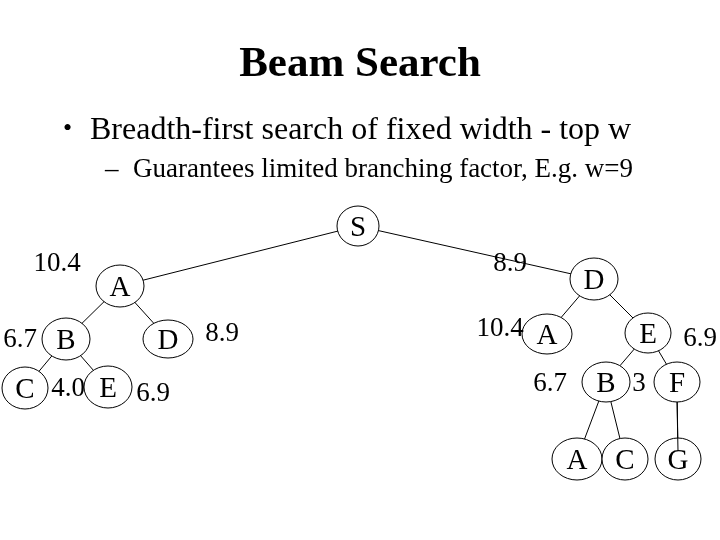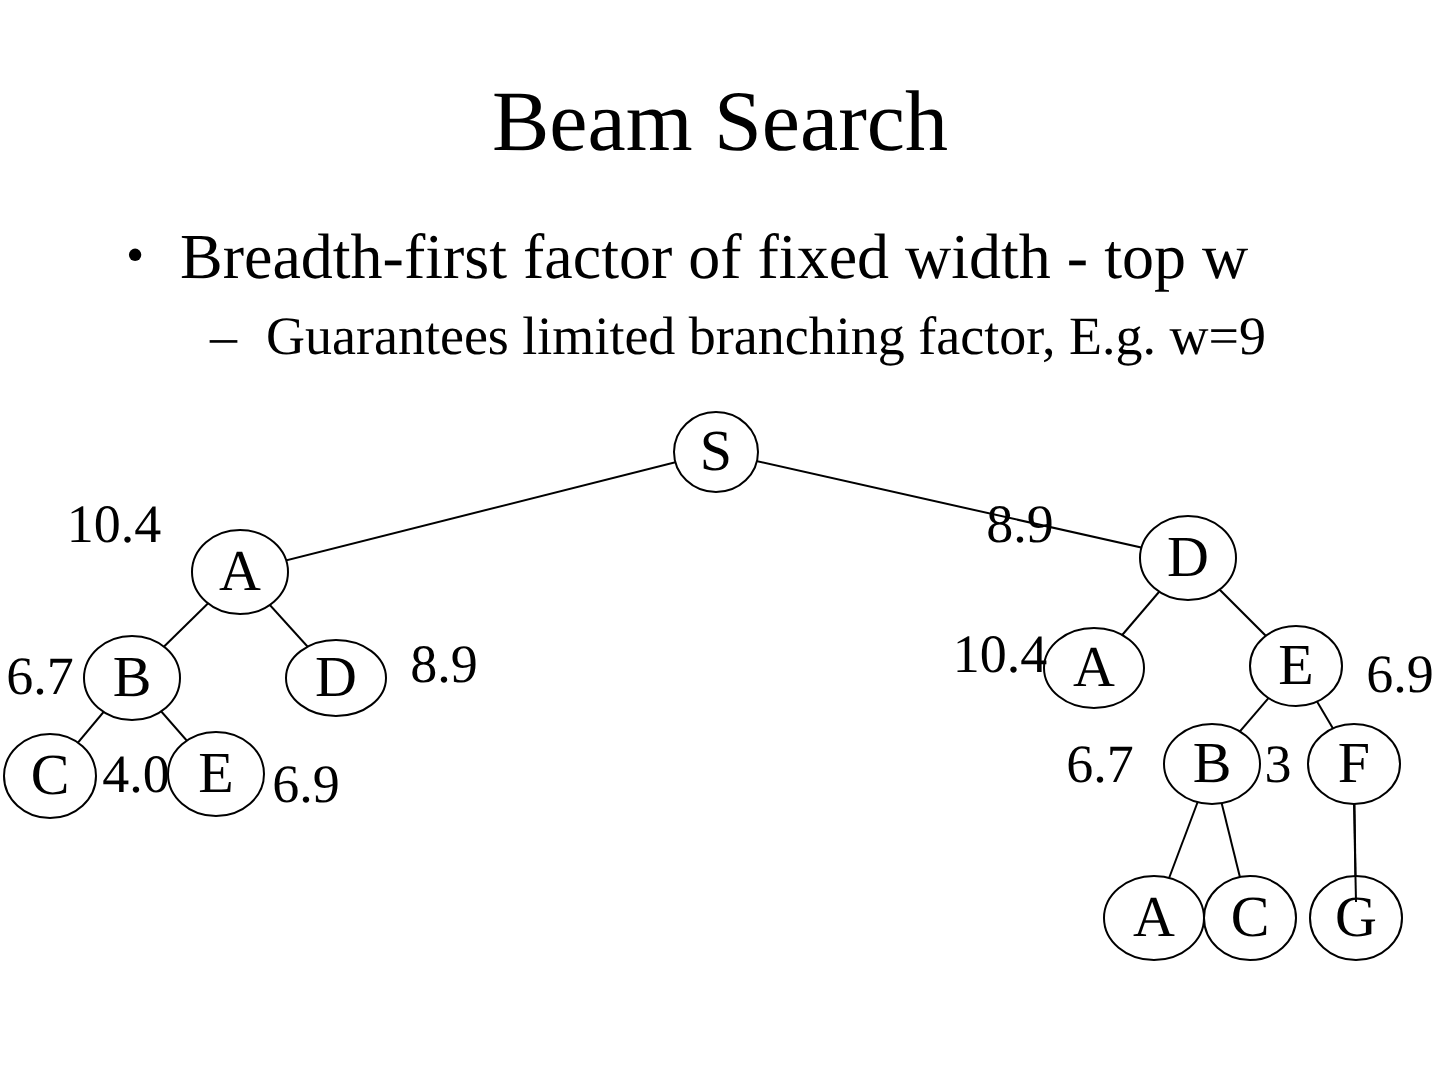--- a/index.html
+++ b/index.html
@@ -11,20 +11,21 @@
     font-family: "Liberation Serif", serif;
     color: #000000;
   }
   .slide-title {
     position: absolute;
     left: 0; right: 0; top: 36px;
     text-align: center;
     font-size: 43px;
     line-height: 52px;
     white-space: nowrap;
+    font-weight: bold;
   }
   .bullet-row {
     position: absolute;
     left: 63px; top: 108px;
     display: flex;
     font-size: 32px;
     line-height: 40px;
     white-space: nowrap;
   }
   .bullet-row .marker { width: 27px; font-size: 26px; line-height: 40px; }
@@ -45,21 +46,21 @@
   svg.tree text.node-label { font-size: 29px; }
   svg.tree text.cost-label { font-size: 27px; }
 </style>
 </head>
 <body>
 
 <div class="slide-title">Beam Search</div>
 
 <div class="bullet-row">
   <span class="marker">•</span>
-  <span>Breadth-first factor of fixed width - top w</span>
+  <span>Breadth-first search of fixed width - top w</span>
 </div>
 
 <div class="sub-bullet-row">
   <span class="marker">–</span>
   <span>Guarantees limited branching factor, E.g. w=9</span>
 </div>
 
 <svg class="tree" width="720" height="540" viewBox="0 0 720 540">
     <line x1="358" y1="226" x2="120" y2="286" stroke="#000000" stroke-width="1"></line>
     <line x1="358" y1="226" x2="594" y2="279" stroke="#000000" stroke-width="1"></line>

